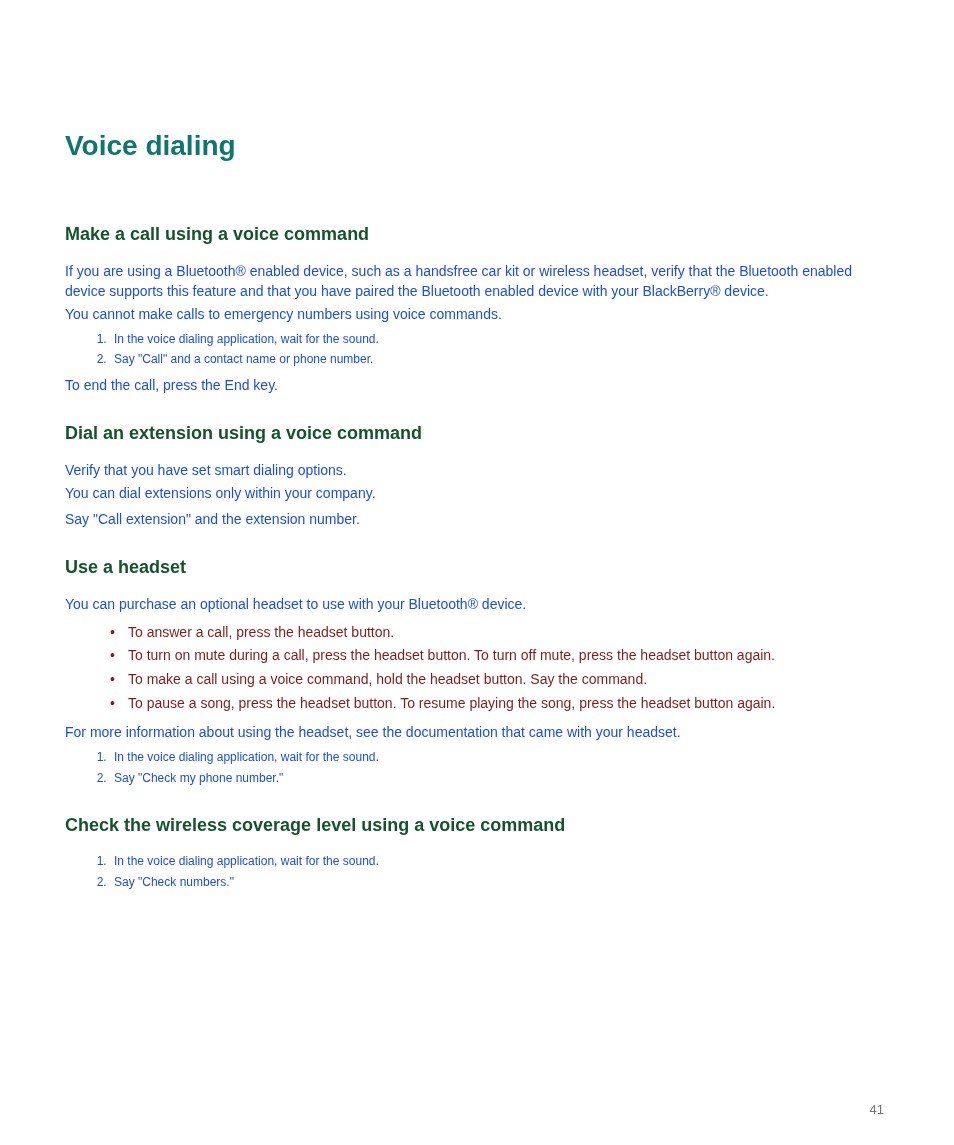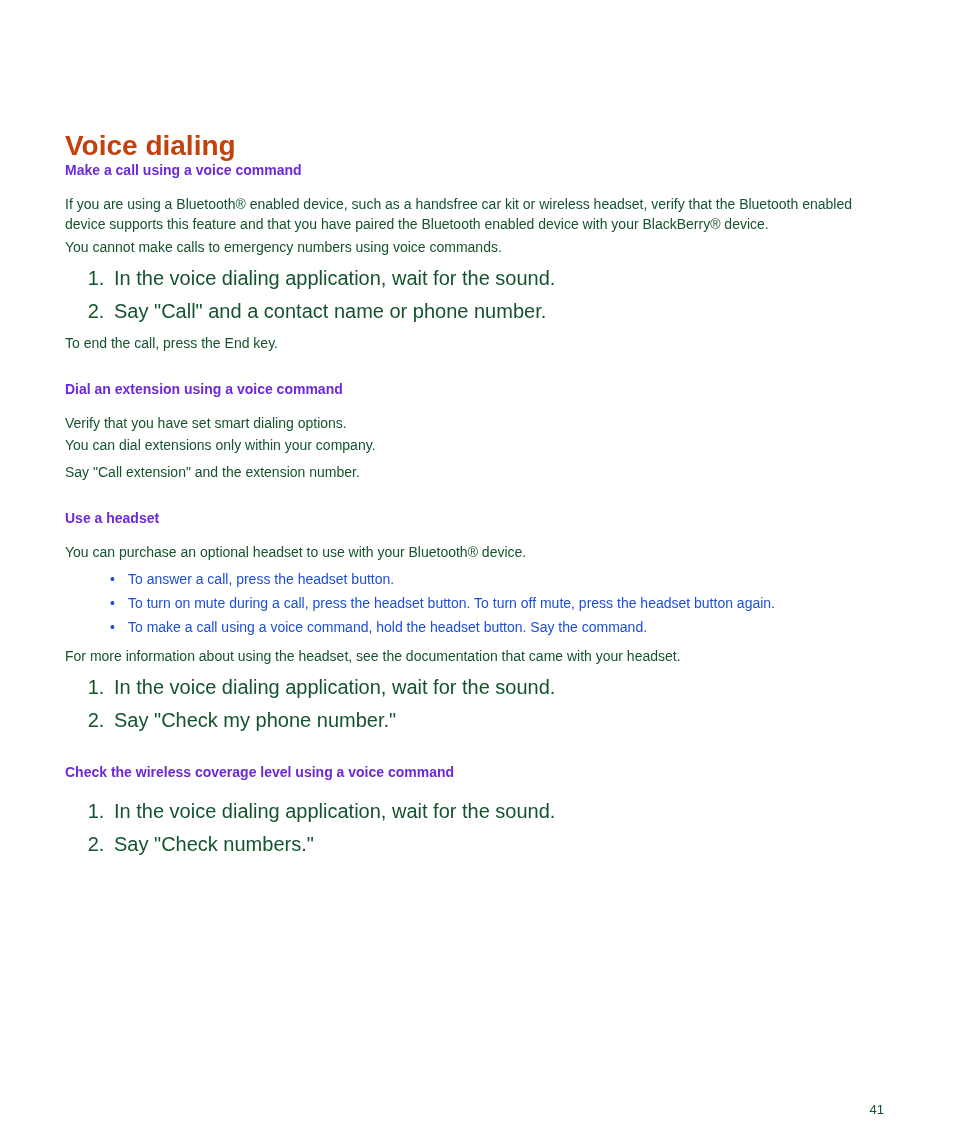--- a/index.html
+++ b/index.html
@@ -12,76 +12,77 @@
       height: 1145px;
       background: #ffffff;
       font-family: "Segoe UI", Tahoma, Arial, sans-serif;
       color: #333;
       position: relative;
     }
     .page {
       padding: 130px 65px 60px 65px;
     }
     h1 {
-      color: #c2410c;
+      color: #0f766e;
       font-size: 28px;
       font-weight: 700;
+      margin-bottom: 62px;
     }
     h2 {
-      color: #6d28d9;
-      font-size: 14px;
+      color: #14532d;
+      font-size: 18px;
       font-weight: 700;
       margin-bottom: 16px;
       margin-top: 28px;
     }
     h2.first {
       margin-top: 0;
     }
     p {
       font-size: 14px;
       line-height: 1.45;
-      color: #14532d;
+      color: #1d4ed8;
       margin-bottom: 2px;
     }
     ol {
       list-style: decimal;
       margin: 6px 0 6px 45px;
-      font-size: 20px;
+      font-size: 12px;
       line-height: 1.55;
-      color: #14532d;
+      color: #1d4ed8;
     }
     ol li {
       padding-left: 4px;
       margin-bottom: 2px;
     }
     ul {
       list-style: none;
       margin: 6px 0 6px 45px;
       font-size: 14px;
       line-height: 1.7;
-      color: #1d4ed8;
+      color: #7f1d1d;
     }
     ul li::before {
       content: "•";
       display: inline-block;
       width: 18px;
       margin-left: -18px;
     }
     ul li {
       padding-left: 18px;
     }
     .bold {
       font-weight: 400;
       margin-top: 40px;
     }
     .page-number {
       position: absolute;
       bottom: 28px;
       right: 70px;
-      color: #14532d;
+      color: #737373;
       font-size: 13px;
     }
   </style>
 </head>
 <body>
 
 <div class="page">
 
   <h1>Voice dialing</h1>
 
@@ -98,20 +99,21 @@
   <p>Verify that you have set smart dialing options.</p>
   <p>You can dial extensions only within your company.</p>
   <p style="margin-top:6px"><span>Say "</span><span class="bold">Call extension</span><span>" and the extension number.</span></p>
 
   <h2>Use a headset</h2>
   <p>You can purchase an optional headset to use with your Bluetooth® device.</p>
   <ul>
     <li>To answer a call, press the headset button.</li>
     <li>To turn on mute during a call, press the headset button. To turn off mute, press the headset button again.</li>
     <li>To make a call using a voice command, hold the headset button. Say the command.</li>
+    <li>To pause a song, press the headset button. To resume playing the song, press the headset button again.</li>
   </ul>
   <p>For more information about using the headset, see the documentation that came with your headset.</p>
 
   <ol>
     <li>In the voice dialing application, wait for the sound.</li>
     <li><span>Say "</span><span class="bold">Check my phone number</span><span>."</span></li>
   </ol>
 
   <h2>Check the wireless coverage level using a voice command</h2>
   <ol>

